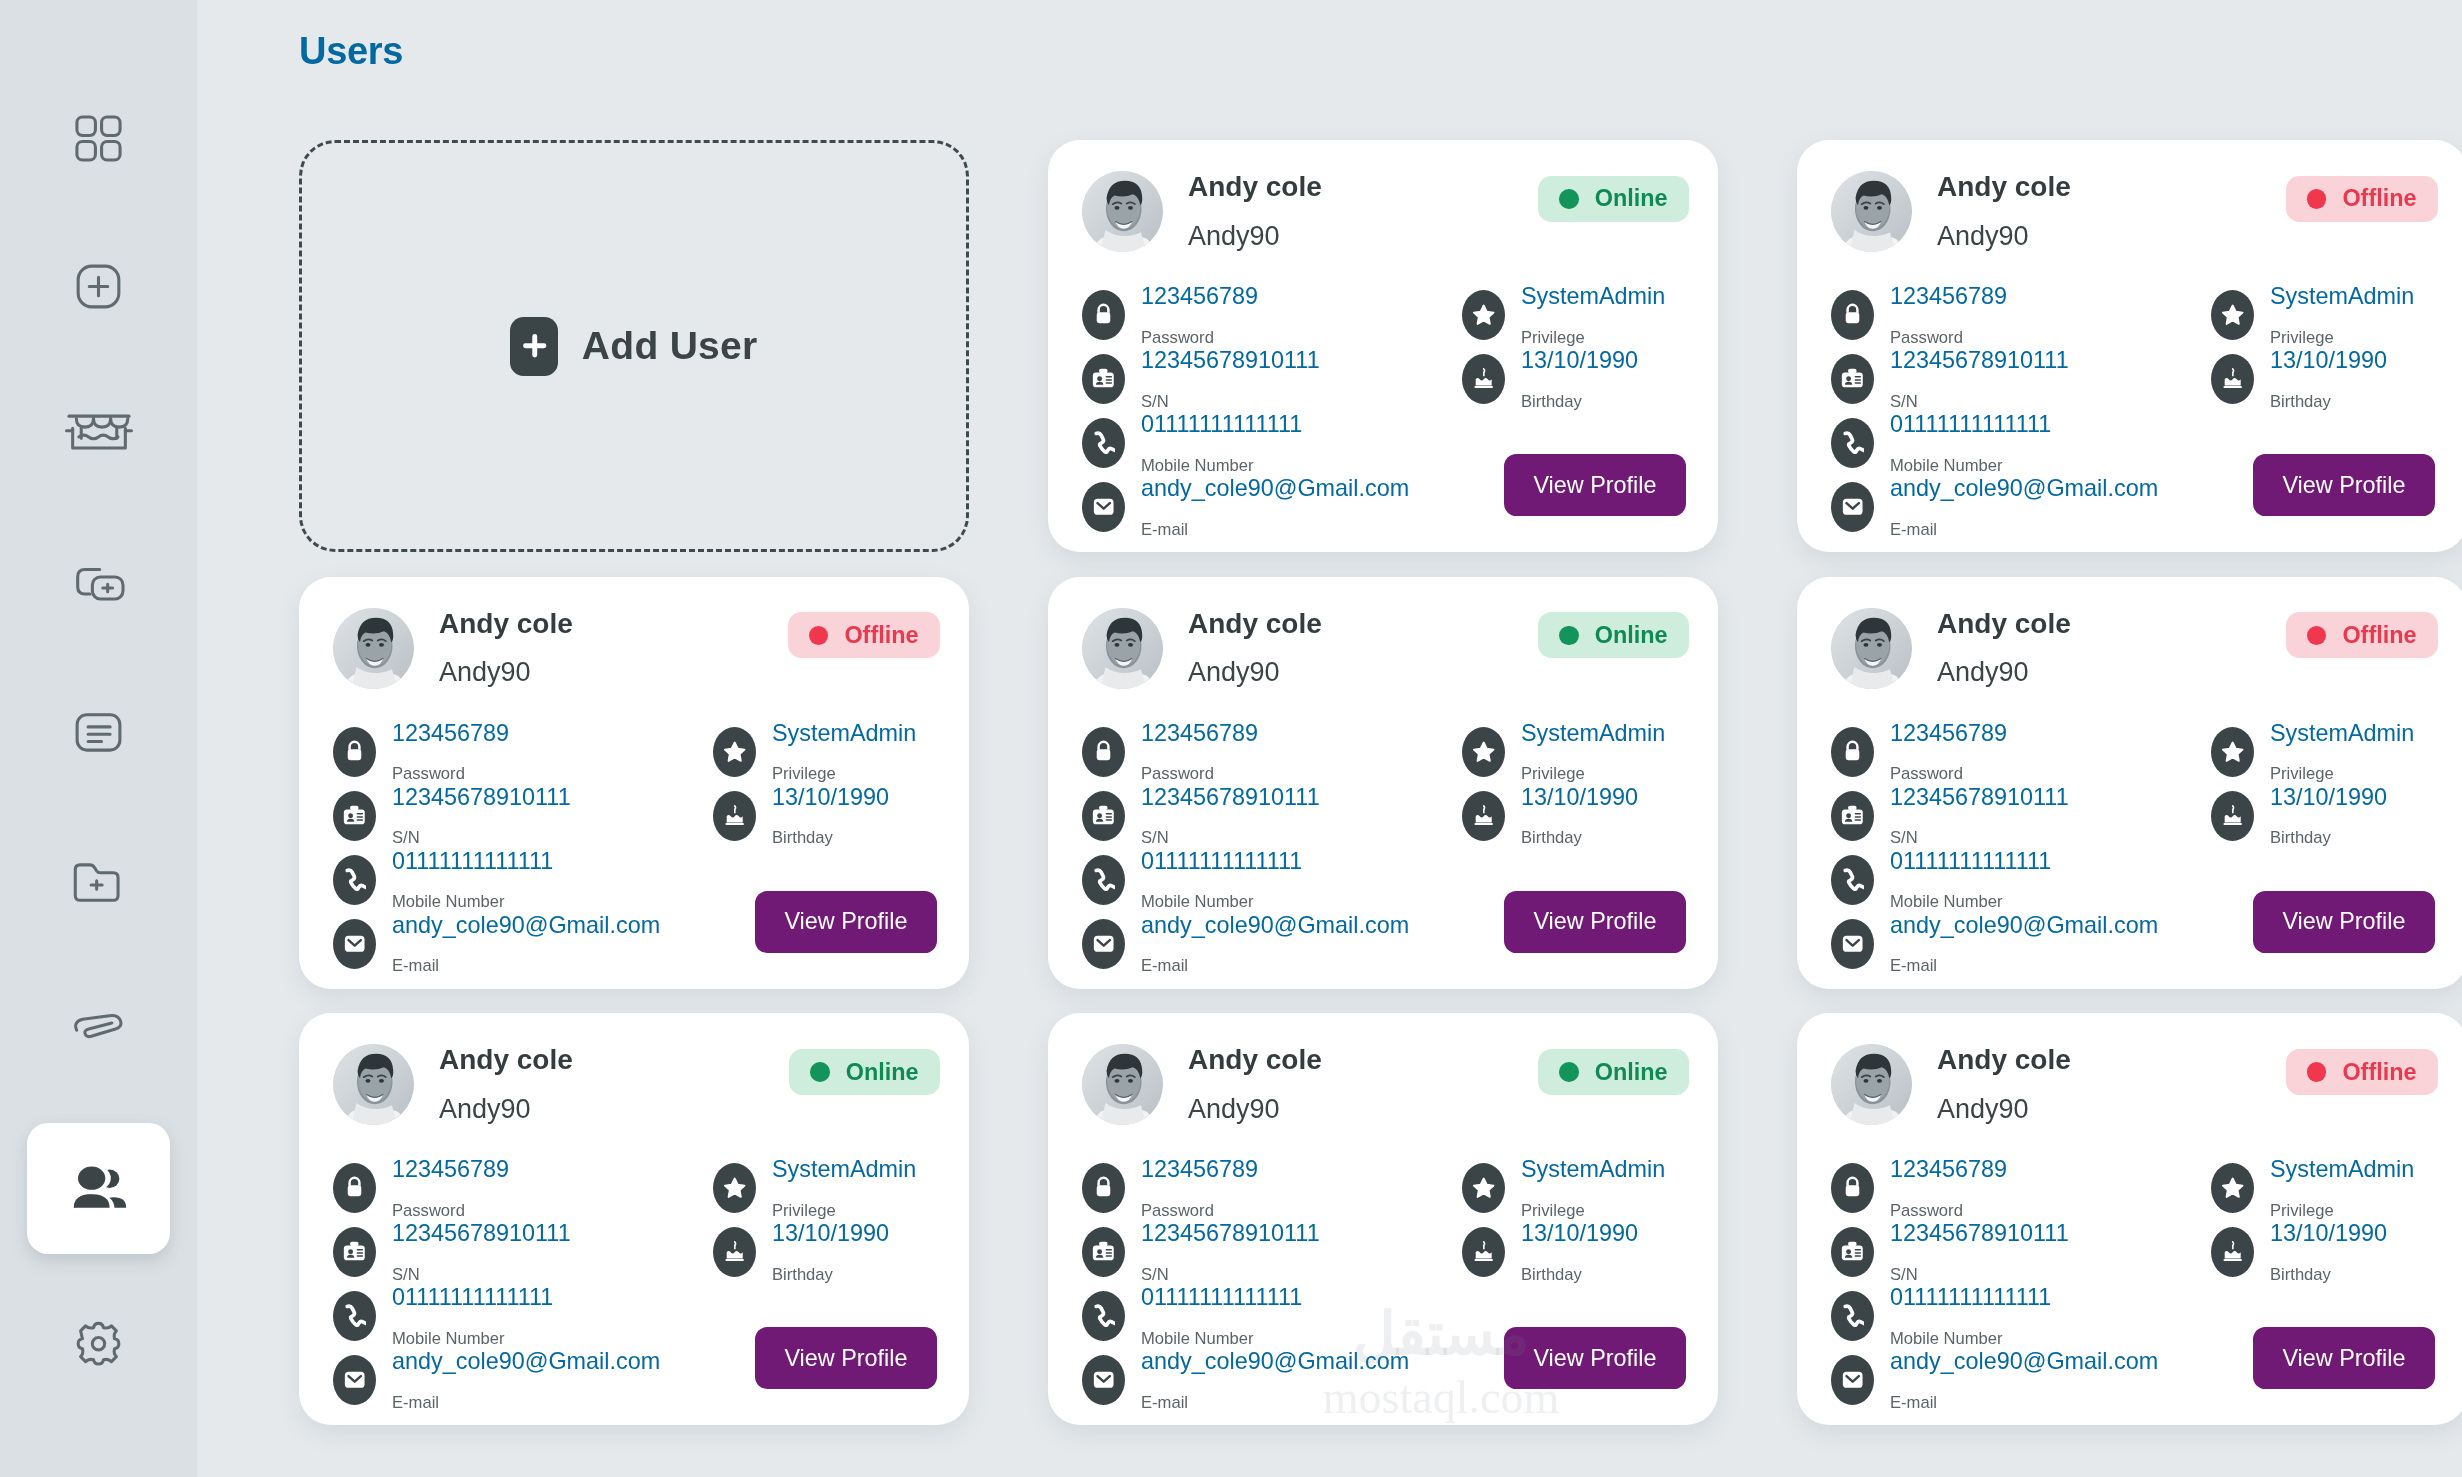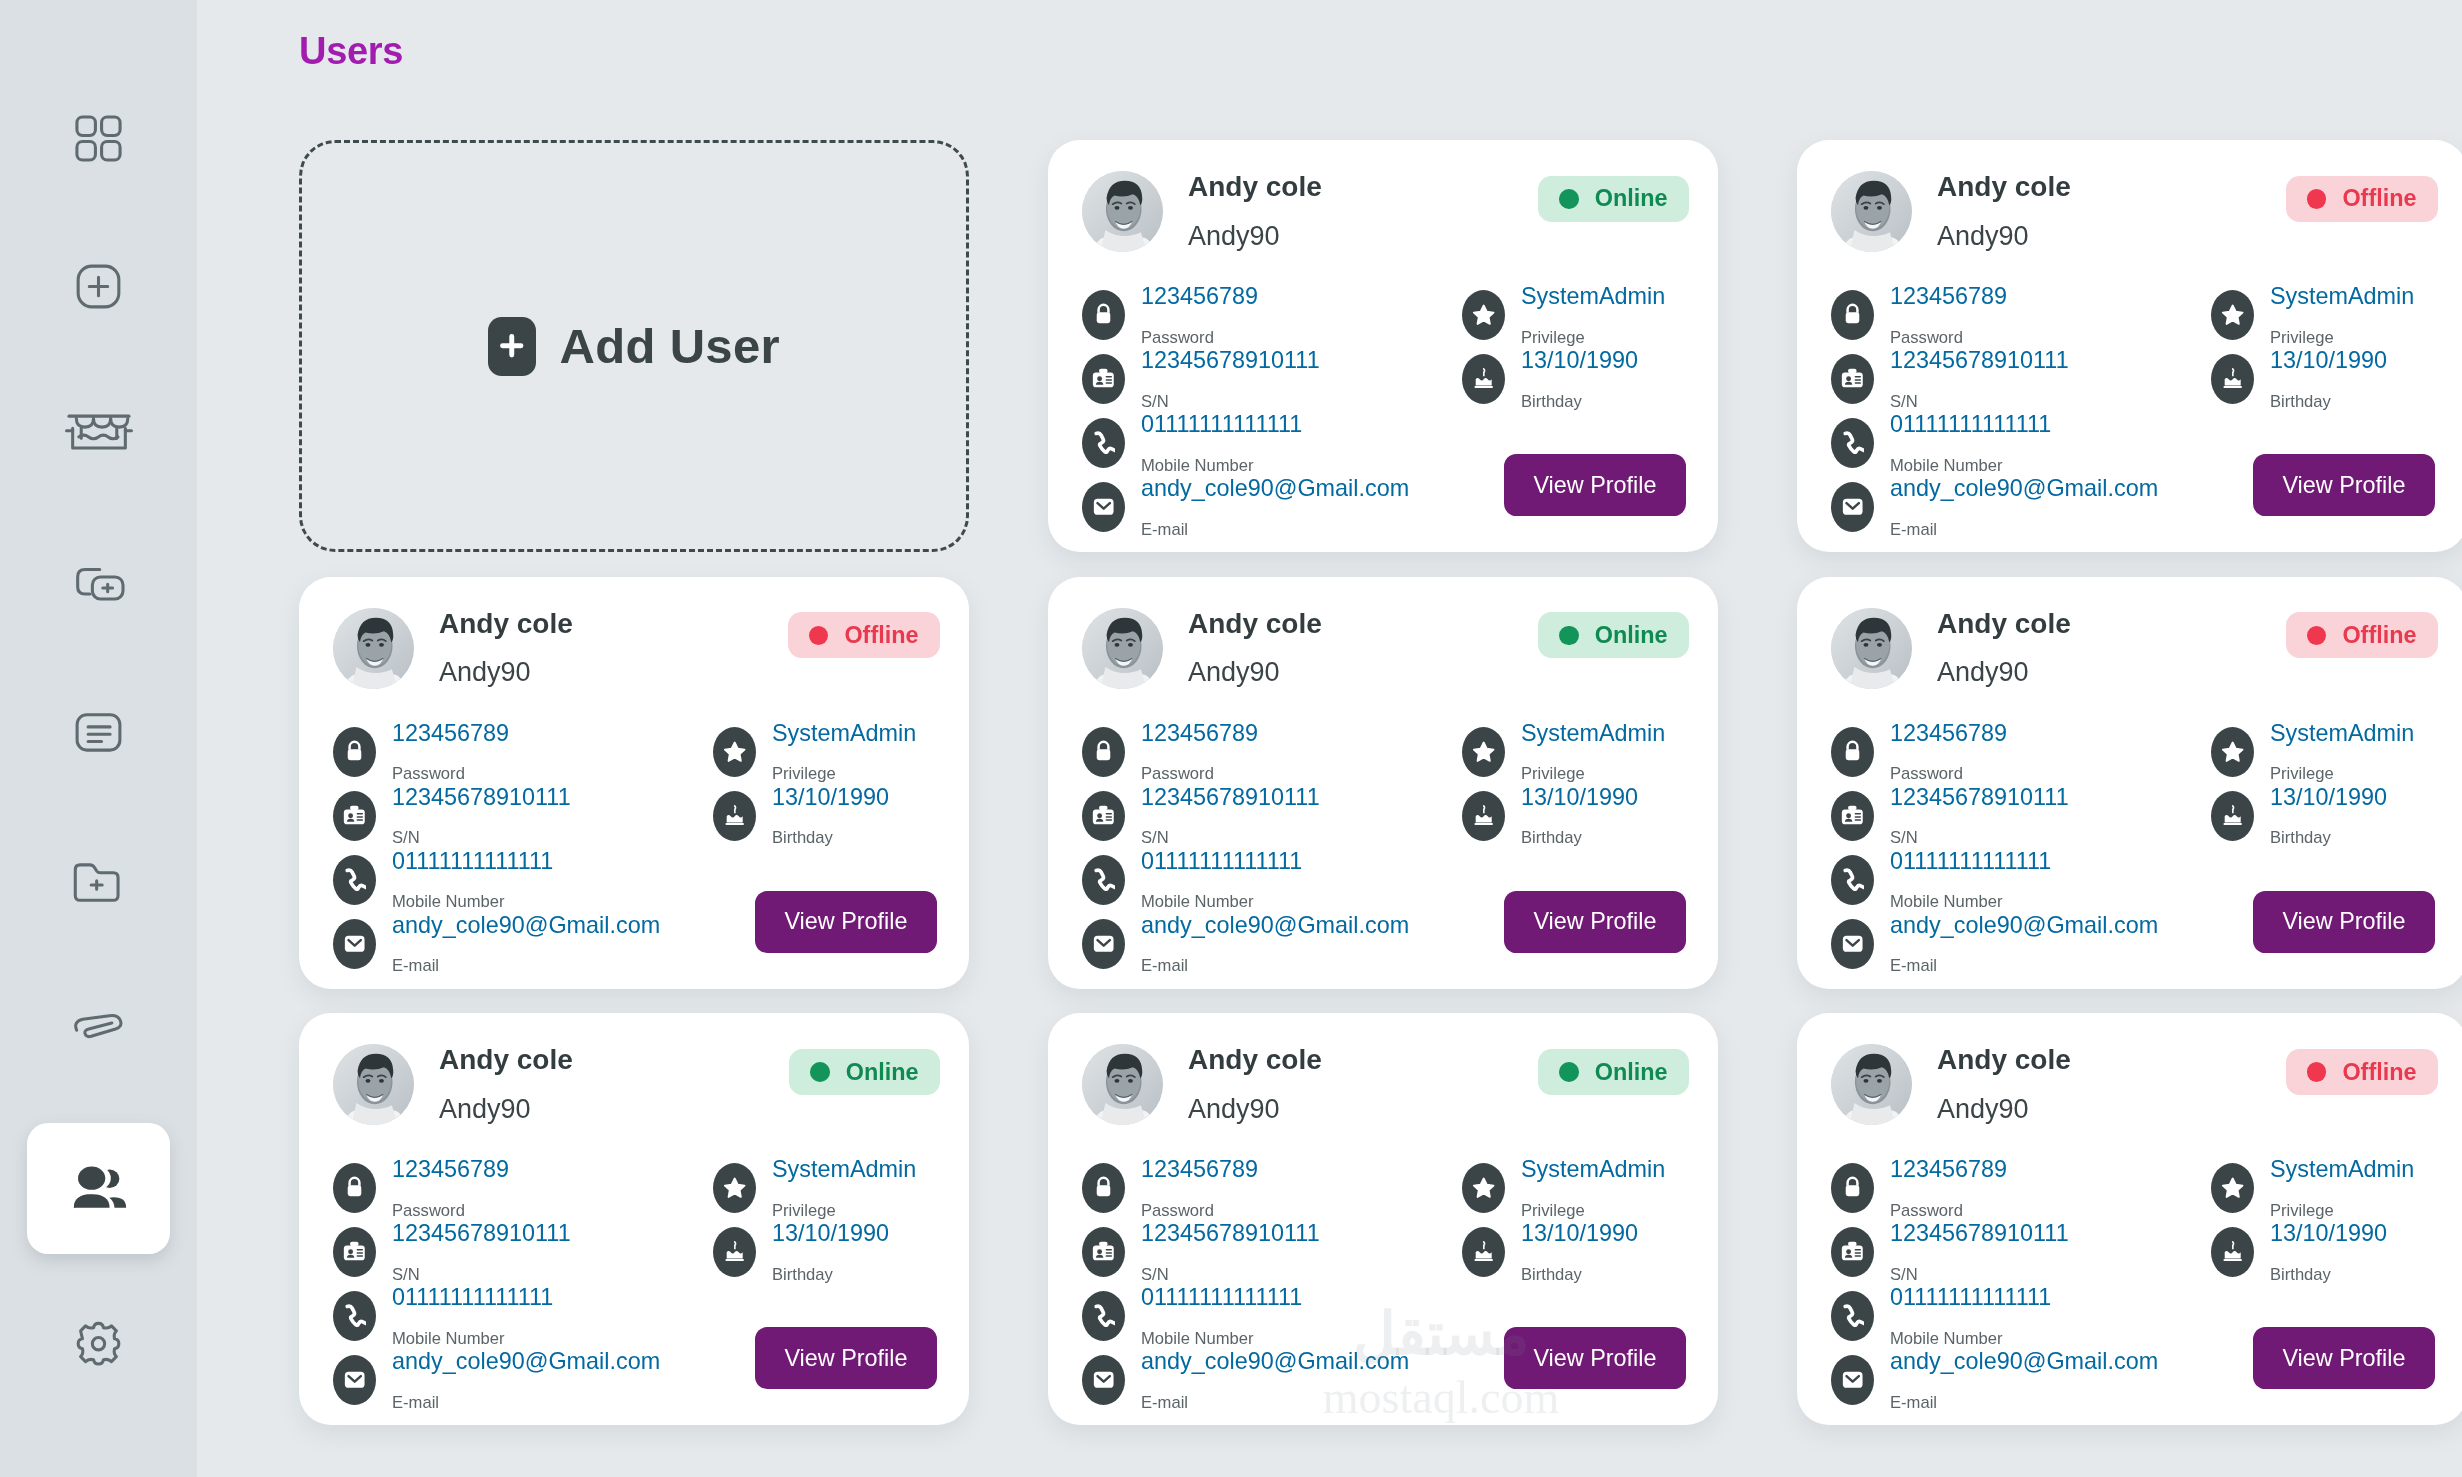--- a/index.html
+++ b/index.html
@@ -39,21 +39,21 @@
     flex: 1 1 auto;
     position: relative;
     background: #e5e9ec;
     padding: 0;
   }
   .page-title {
     position: absolute;
     left: 102px; top: 29.5px;
     font-size: 38px;
     font-weight: 700;
-    color: #a21caf;
+    color: #0369a1;
     letter-spacing: -0.3px;
   }
 
   .grid {
     position: absolute;
     left: 102px; top: 140px;
     width: 2167px;
     display: grid;
     grid-template-columns: repeat(3, 670px);
     grid-auto-rows: 412px;
@@ -71,21 +71,21 @@
     background: transparent;
   }
   .add-plus {
     width: 48px; height: 59px;
     background: #3b4548;
     border-radius: 13.5px;
     display: flex; align-items: center; justify-content: center;
   }
   .add-plus svg { display: block; }
   .add-label {
-    font-size: 49px; font-weight: 700; color: #3b4548;
+    font-size: 39px; font-weight: 700; color: #3b4548;
     letter-spacing: 0.3px;
   }
 
   
   .card {
     background: #ffffff;
     border-radius: 32px;
     position: relative;
     box-shadow: 0 8.6px 22px rgba(110,125,135,0.14);
     overflow: hidden;

